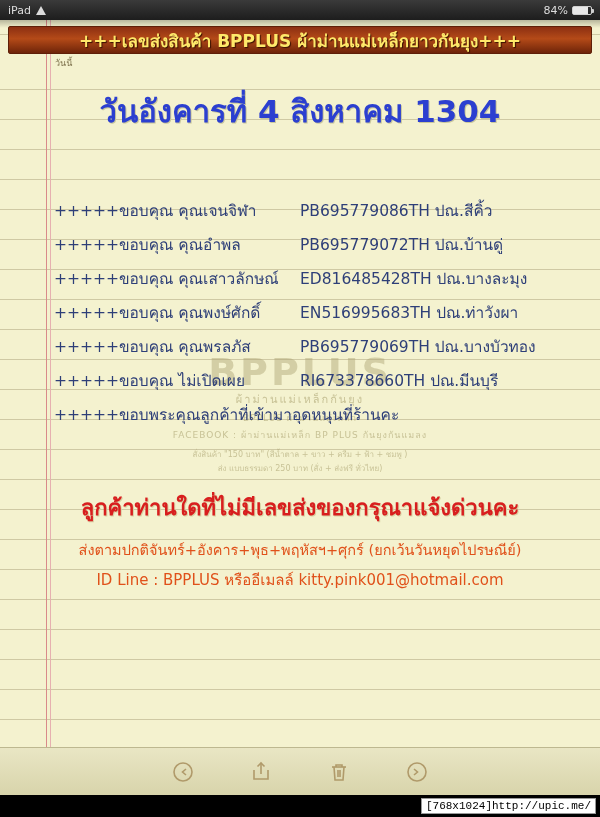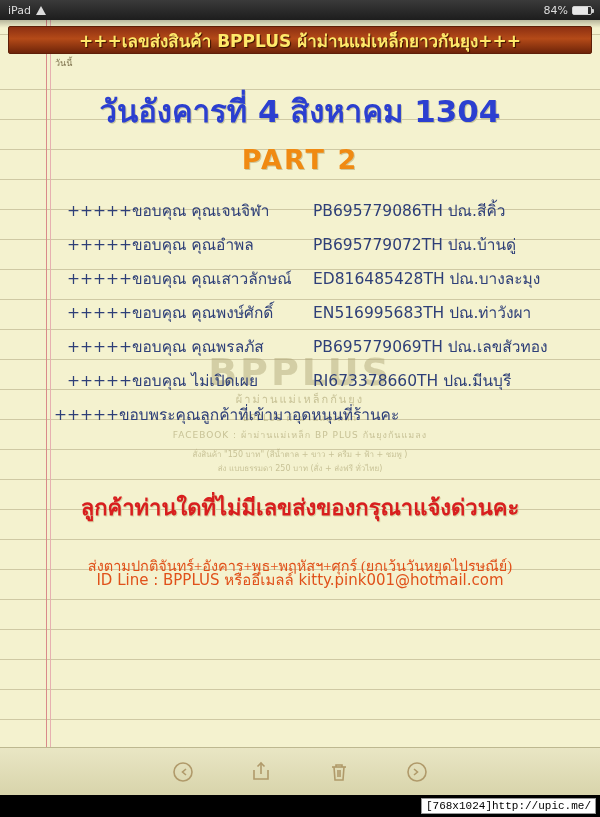--- a/index.html
+++ b/index.html
@@ -174,21 +174,20 @@
     position: absolute;
     top: 174px; left: 0; width: 600px;
   }
   .trk-row {
     position: relative;
     height: 34px;
     line-height: 34px;
     white-space: nowrap;
     color: #2e3f78;
     font-size: 15.5px;
-    margin-left: 13px;
   }
   .trk-row .c-thanks {
     position: absolute;
     left: 54px;
   }
   .trk-row .c-code {
     position: absolute;
     left: 300px;
   }
   .note-row {
@@ -206,25 +205,24 @@
     position: absolute;
     top: 470px; left: 0; width: 600px;
     text-align: center;
     color: #d81e1e;
     font-size: 22px;
     font-weight: bold;
     text-shadow: 1px 1px 0 #d8d2a4;
   }
   .subnotice {
     position: absolute;
-    top: 534px; left: 0; width: 600px;
+    top: 518px; left: 0; width: 600px;
     text-align: center;
     color: #e0511a;
     font-size: 14.5px;
-    font-family: Liberation Serif, serif;
   }
   .idline {
     position: absolute;
     top: 548px; left: 0; width: 600px;
     text-align: center;
     color: #e0511a;
     font-size: 15px;
   }
 
   
@@ -290,21 +288,20 @@
     <div class="rules"></div>
     <div class="margin-line"></div>
     <div class="margin-line2"></div>
     <div class="page-shadow-top"></div>
 
     <div class="banner">+++เลขส่งสินค้า BPPLUS ผ้าม่านแม่เหล็กยาวกันยุง+++</div>
 
     <div class="date-label">วันนี้</div>
 
     <div class="headline">วันอังคารที่  4  สิงหาคม 1304</div>
-    <div class="part">PART  2</div>
 
     <div class="watermark">
       <div class="wm1">BPPLUS</div>
       <div class="wm2">ผ้าม่านแม่เหล็กกันยุง</div>
       <div class="wm3">BPPLUS ผ้าม่านแม่เหล็ก</div>
       <div class="wm3">FACEBOOK : ผ้าม่านแม่เหล็ก BP PLUS กันยุงกันแมลง</div>
       <div class="wm4">สั่งสินค้า "150 บาท" (สีน้ำตาล + ขาว + ครีม + ฟ้า + ชมพู )</div>
       <div class="wm5">ส่ง แบบธรรมดา 250 บาท (สั่ง + ส่งฟรี ทั่วไทย)</div>
     </div>
 
@@ -320,21 +317,21 @@
       <div class="trk-row">
         <span class="c-thanks">+++++ขอบคุณ คุณเสาวลักษณ์</span>
         <span class="c-code">ED816485428TH ปณ.บางละมุง</span>
       </div>
       <div class="trk-row">
         <span class="c-thanks">+++++ขอบคุณ คุณพงษ์ศักดิ์</span>
         <span class="c-code">EN516995683TH ปณ.ท่าวังผา</span>
       </div>
       <div class="trk-row">
         <span class="c-thanks">+++++ขอบคุณ คุณพรลภัส</span>
-        <span class="c-code">PB695779069TH ปณ.เลขสัวทอง</span>
+        <span class="c-code">PB695779069TH ปณ.บางบัวทอง</span>
       </div>
       <div class="trk-row">
         <span class="c-thanks">+++++ขอบคุณ ไม่เปิดเผย</span>
         <span class="c-code">RI673378660TH ปณ.มีนบุรี</span>
       </div>
       <div class="note-row">+++++ขอบพระคุณลูกค้าที่เข้ามาอุดหนุนที่ร้านคะ</div>
     </div>
 
     <div class="notice">ลูกค้าท่านใดที่ไม่มีเลขส่งของกรุณาแจ้งด่วนคะ</div>
     <div class="subnotice">ส่งตามปกติจันทร์+อังคาร+พุธ+พฤหัสฯ+ศุกร์ (ยกเว้นวันหยุดไปรษณีย์)</div>

